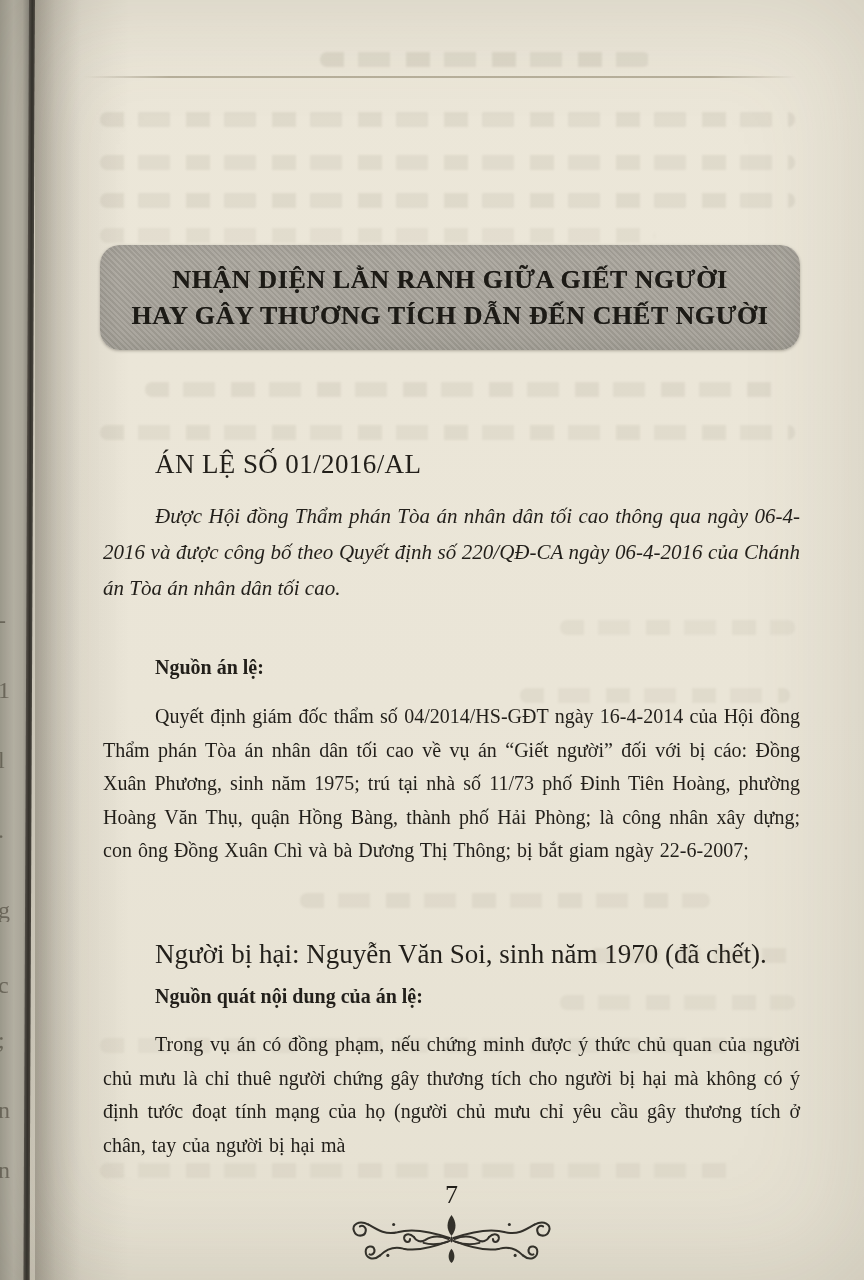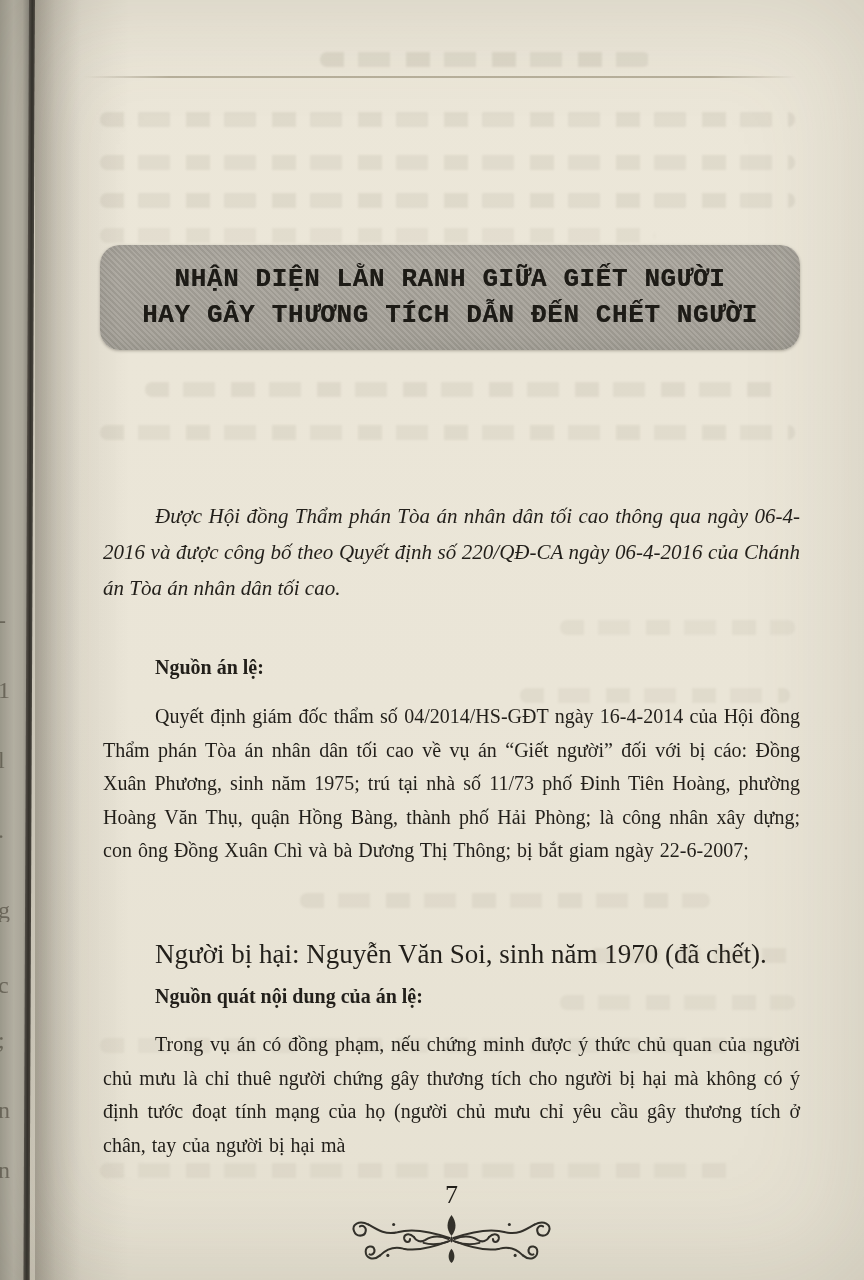--- a/index.html
+++ b/index.html
@@ -53,21 +53,21 @@
     position:absolute;left:100px;top:245px;width:700px;height:105px;
     border-radius:20px;
     background:
       repeating-linear-gradient(45deg, rgba(255,255,255,.06) 0 2px, rgba(0,0,0,.06) 2px 4px),
       linear-gradient(180deg,#aba79e,#a5a198);
     box-shadow:0 1px 3px rgba(60,55,45,.35), inset 0 0 18px rgba(0,0,0,.08);
     display:flex;flex-direction:column;align-items:center;justify-content:center;
     row-gap:9px;
   }
   .banner .line{
-    font-family:Liberation Mono, monospace;
+    font-family:Liberation Serif, serif;
     font-weight:700;font-size:26px;line-height:27px;letter-spacing:.6px;
     color:#1d1b16;white-space:nowrap;
     text-shadow:0 0 .6px rgba(0,0,0,.55);
   }
   
   .blk{position:absolute;left:103px;width:697px;}
   .caps-heading{font-size:27px;letter-spacing:.4px;white-space:nowrap;}
   .note-italic{
     font-style:italic;font-size:21px;line-height:36px;
     text-align:justify;text-indent:52px;
@@ -116,20 +116,21 @@
   <div class="ghost" style="top:228px;left:100px;width:555px;opacity:.20"></div>
 
   <div class="banner">
     <div class="line">NHẬN DIỆN LẰN RANH GIỮA GIẾT NGƯỜI</div>
     <div class="line">HAY GÂY THƯƠNG TÍCH DẪN ĐẾN CHẾT NGƯỜI</div>
   </div>
 
   <div class="ghost" style="top:382px;left:145px;width:640px;opacity:.25"></div>
   <div class="ghost" style="top:425px;left:100px;width:695px;opacity:.23"></div>
 
+  <div class="blk caps-heading" style="top:449px;left:155px">ÁN LỆ SỐ 01/2016/AL</div>
 
   <div class="blk note-italic" style="top:498px">Được Hội đồng Thẩm phán Tòa án nhân dân tối cao thông qua ngày 06-4-2016 và được công bố theo Quyết định số 220/QĐ-CA ngày 06-4-2016 của Chánh án Tòa án nhân dân tối cao.</div>
 
   <div class="ghost" style="top:620px;left:560px;width:235px;opacity:.18"></div>
 
   <div class="blk bold-heading" style="top:656px;left:155px">Nguồn án lệ:</div>
   <div class="ghost" style="top:688px;left:520px;width:270px;opacity:.20"></div>
 
   <div class="blk para" style="top:700px">Quyết định giám đốc thẩm số 04/2014/HS-GĐT ngày 16-4-2014 của Hội đồng Thẩm phán Tòa án nhân dân tối cao về vụ án “Giết người” đối với bị cáo: Đồng Xuân Phương, sinh năm 1975; trú tại nhà số 11/73 phố Đinh Tiên Hoàng, phường Hoàng Văn Thụ, quận Hồng Bàng, thành phố Hải Phòng; là công nhân xây dựng; con ông Đồng Xuân Chì và bà Dương Thị Thông; bị bắt giam ngày 22-6-2007;</div>
 

